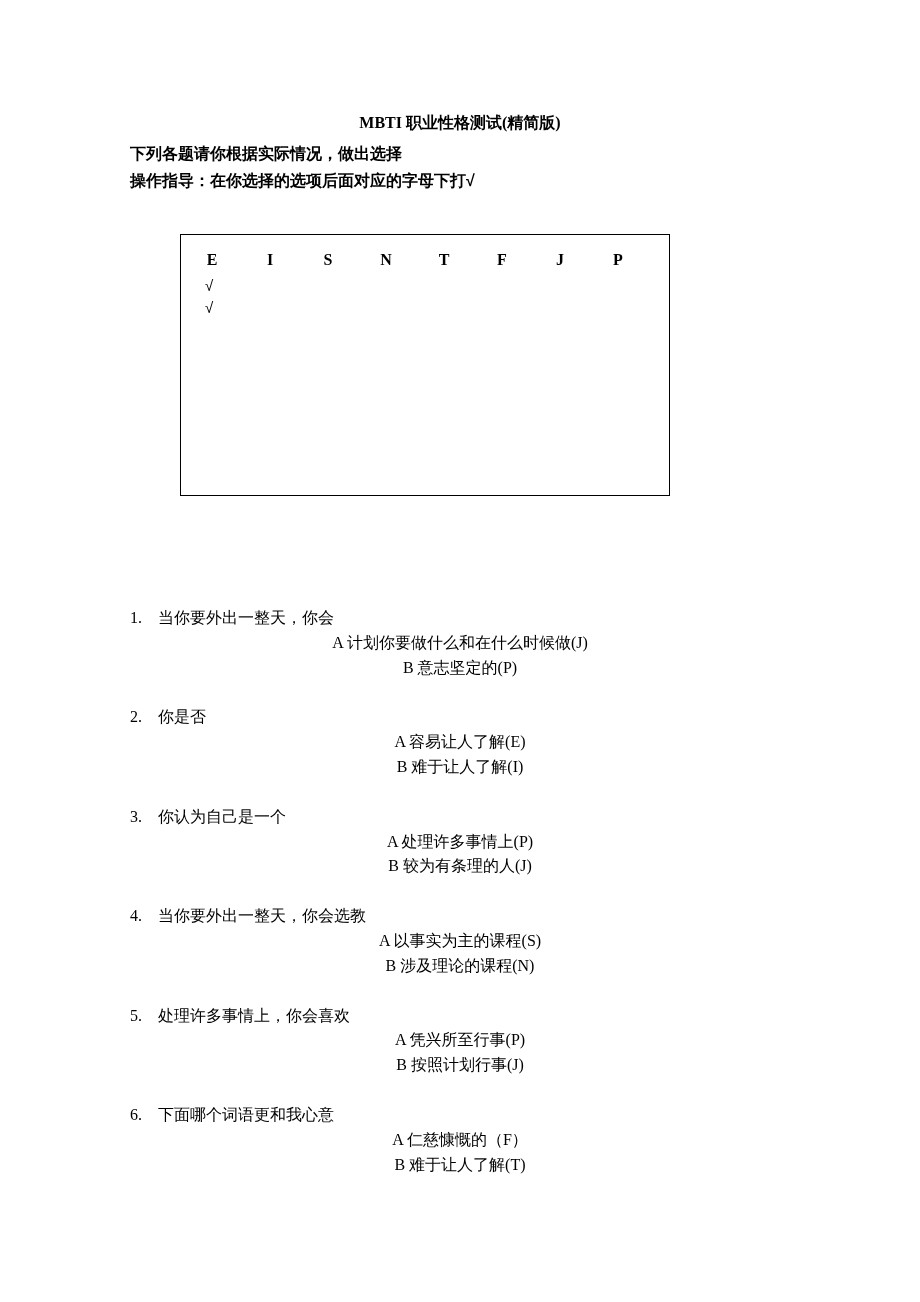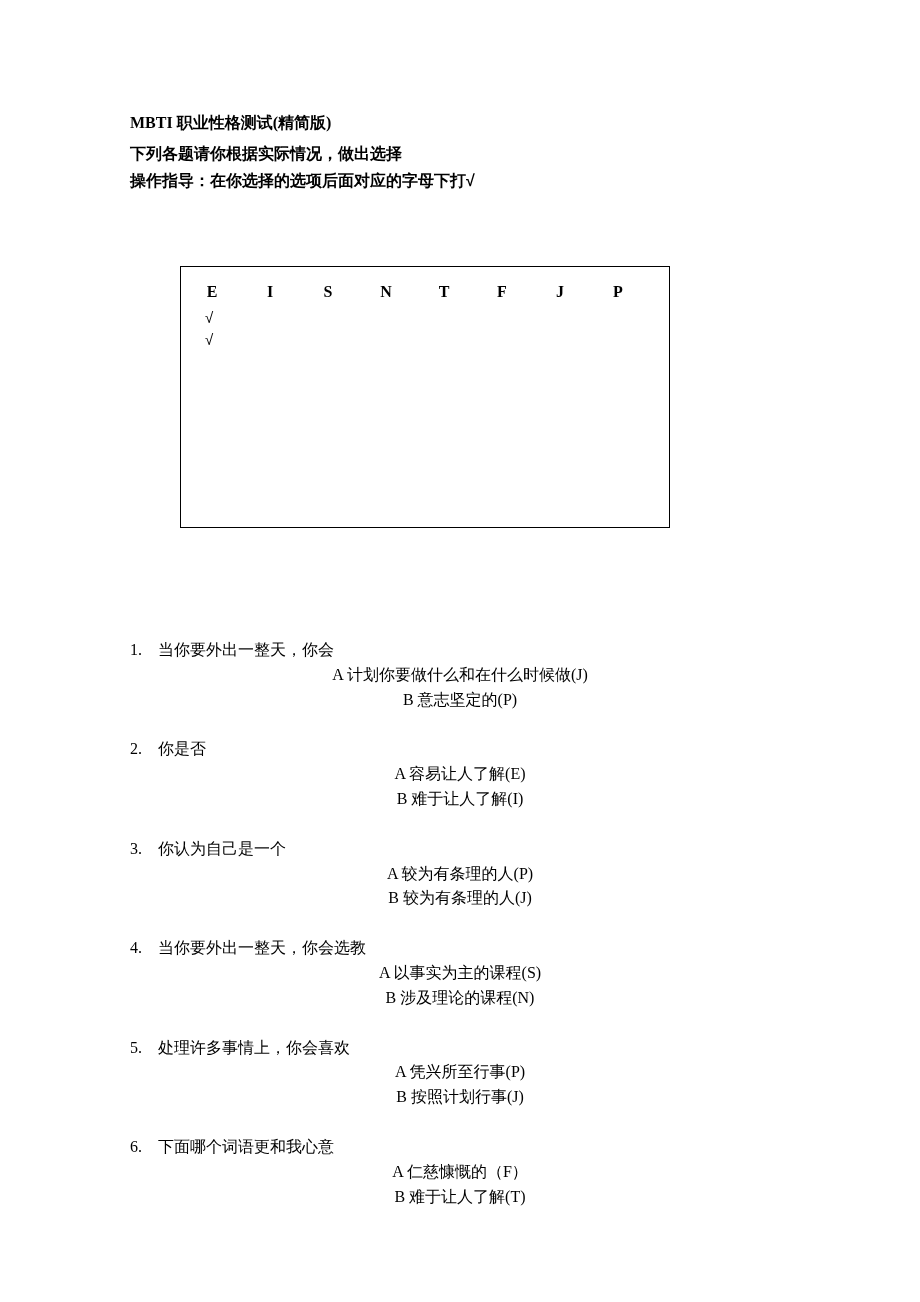--- a/index.html
+++ b/index.html
@@ -11,29 +11,29 @@
       background: #ffffff;
       font-family: "SimSun", "宋体", serif;
       font-size: 16px;
       color: #000000;
       line-height: 1.6;
       width: 920px;
       min-height: 1302px;
       padding: 110px 130px 40px 130px;
     }
     .title {
-      text-align: left;
+      text-align: center;
       font-weight: bold;
       font-size: 16px;
       margin-bottom: 4px;
       font-family: "Times New Roman", "SimSun", serif;
     }
     .subtitle-block {
       font-weight: bold;
-      margin-bottom: 72px;
+      margin-bottom: 40px;
     }
     .subtitle-line {
       line-height: 1.7;
     }
     .instruction-check {
       font-family: "Segoe UI Symbol", "Arial Unicode MS", sans-serif;
     }
     .score-table-wrap {
       padding-left: 50px;
       margin-bottom: 110px;
@@ -133,21 +133,21 @@
   </div>
 
   <div class="q-block">
     <div class="q-stem"><span>2.</span>    <span>你是否</span></div>
     <div class="q-opt">A 容易让人了解(E)</div>
     <div class="q-opt">B 难于让人了解(I)</div>
   </div>
 
   <div class="q-block">
     <div class="q-stem"><span>3.</span>    <span>你认为自己是一个</span></div>
-    <div class="q-opt">A  较为有条理的人(P)</div>
+    <div class="q-opt">A  处理许多事情上(P)</div>
     <div class="q-opt">B  较为有条理的人(J)</div>
   </div>
 
   <div class="q-block">
     <div class="q-stem"><span>4.</span>    <span>当你要外出一整天，你会选教</span></div>
     <div class="q-opt">A 以事实为主的课程(S)</div>
     <div class="q-opt">B 涉及理论的课程(N)</div>
   </div>
 
   <div class="q-block">

